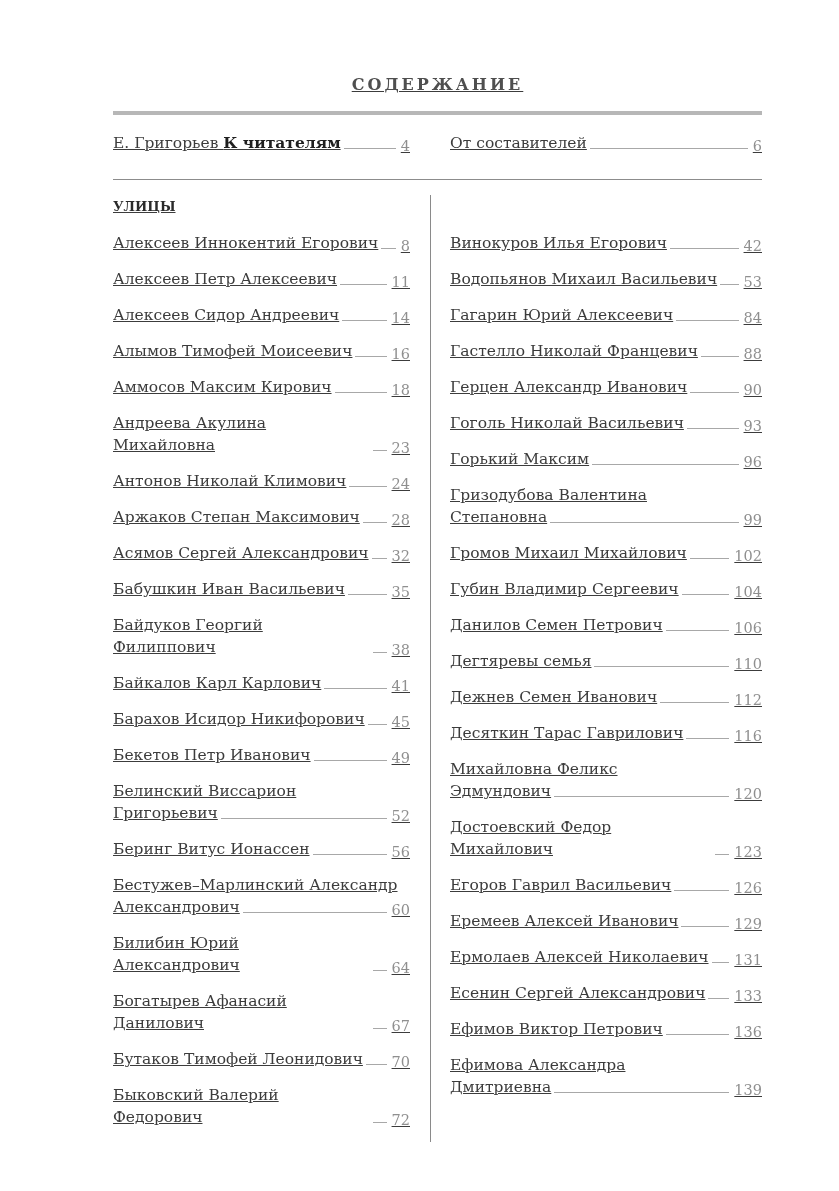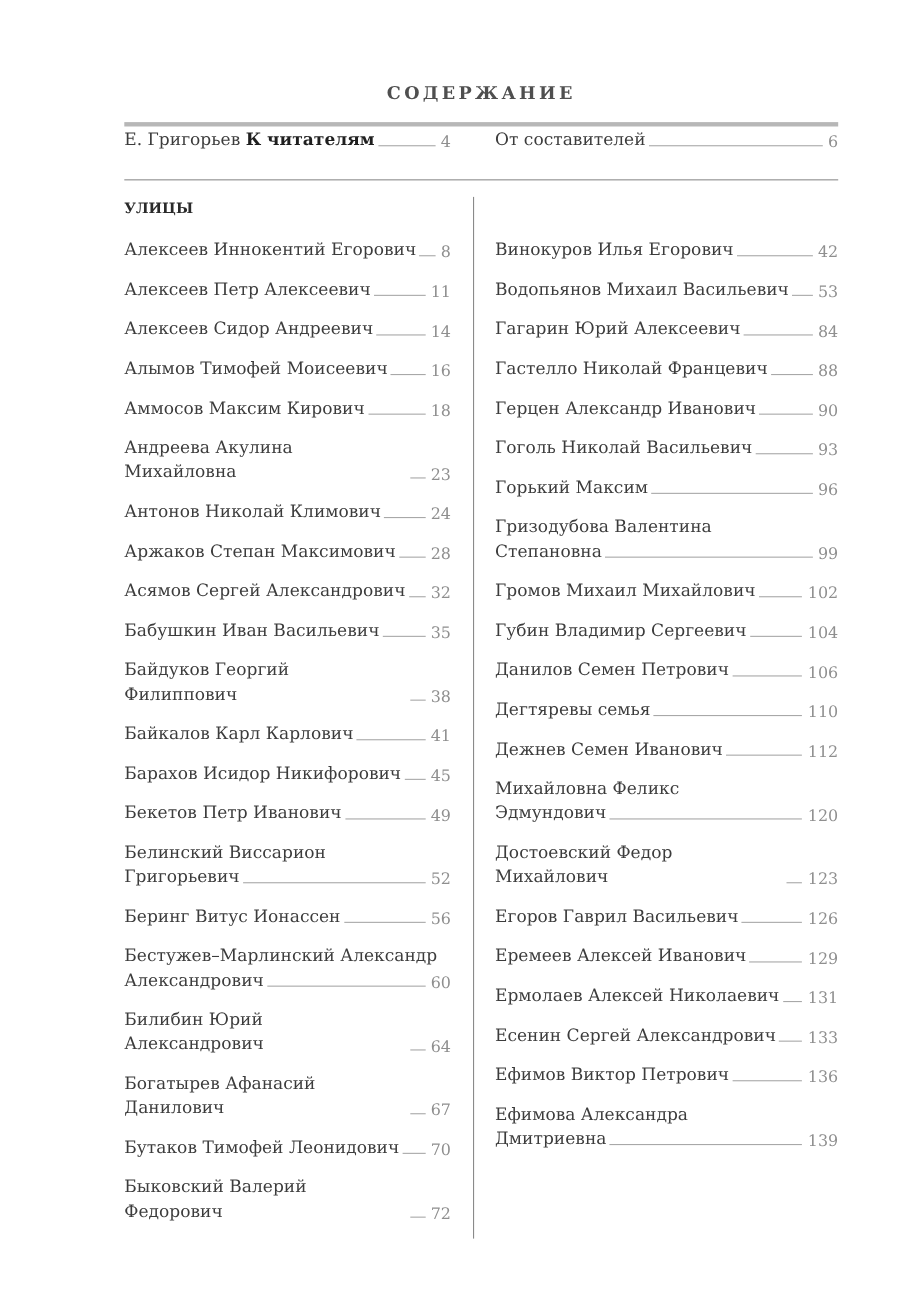--- a/index.html
+++ b/index.html
@@ -5,20 +5,21 @@
   html,body{margin:0;padding:0;background:#ffffff;}
   .page{
     position:relative;
     width:839px;height:1191px;
     background:#ffffff;
     font-family:"DejaVu Serif","Liberation Serif",serif;
     color:#3c3c3c;
     box-sizing:border-box;
     padding:72px 77px 0 113px;
     overflow:hidden;
+    text-decoration:underline;
   }
   .content{width:649px;}
 
   .page-title{
     margin:0;
     text-align:center;
     font-size:16px;
     font-weight:bold;
     letter-spacing:3px;
     color:#4f4f4f;
@@ -30,21 +31,21 @@
     background:#b7b7b7;
     border:none;
   }
   .thin-rule{
     margin-top:11px;
     height:1px;
     background:#8c8c8c;
     border:none;
   }
 
-  .header-grid{display:flex;margin-top:1px;}
+  .header-grid{display:flex;margin-top:17px;}
   .h-col-left{width:317px;padding-right:20px;box-sizing:border-box;}
   .h-col-right{flex:1;padding-left:20px;box-sizing:border-box;text-align:center;}
 
   .entry{margin-bottom:14px;font-size:15.5px;}
   .entry-line{line-height:22px;}
   .entry-row{display:flex;align-items:flex-end;}
   .entry-name{line-height:22px;}
   .entry-bold{font-weight:bold;color:#1f1f1f;}
   .leader{
     flex:1;min-width:14px;
@@ -352,20 +353,27 @@
               </div>
             </div>
             <div class="entry">
               <div class="entry-row">
                 <span class="entry-name">Дежнев Семен Иванович</span>
                 <span class="leader"></span>
                 <span class="pagenum">112</span>
               </div>
             </div>
             <div class="entry">
+              <div class="entry-row">
+                <span class="entry-name">Десяткин Тарас Гаврилович</span>
+                <span class="leader"></span>
+                <span class="pagenum">116</span>
+              </div>
+            </div>
+            <div class="entry">
               <div class="entry-line">Михайловна Феликс</div>
               <div class="entry-row">
                 <span class="entry-name">Эдмундович</span>
                 <span class="leader"></span>
                 <span class="pagenum">120</span>
               </div>
             </div>
             <div class="entry">
               <div class="entry-row">
                 <span class="entry-name">Достоевский Федор Михайлович</span>

